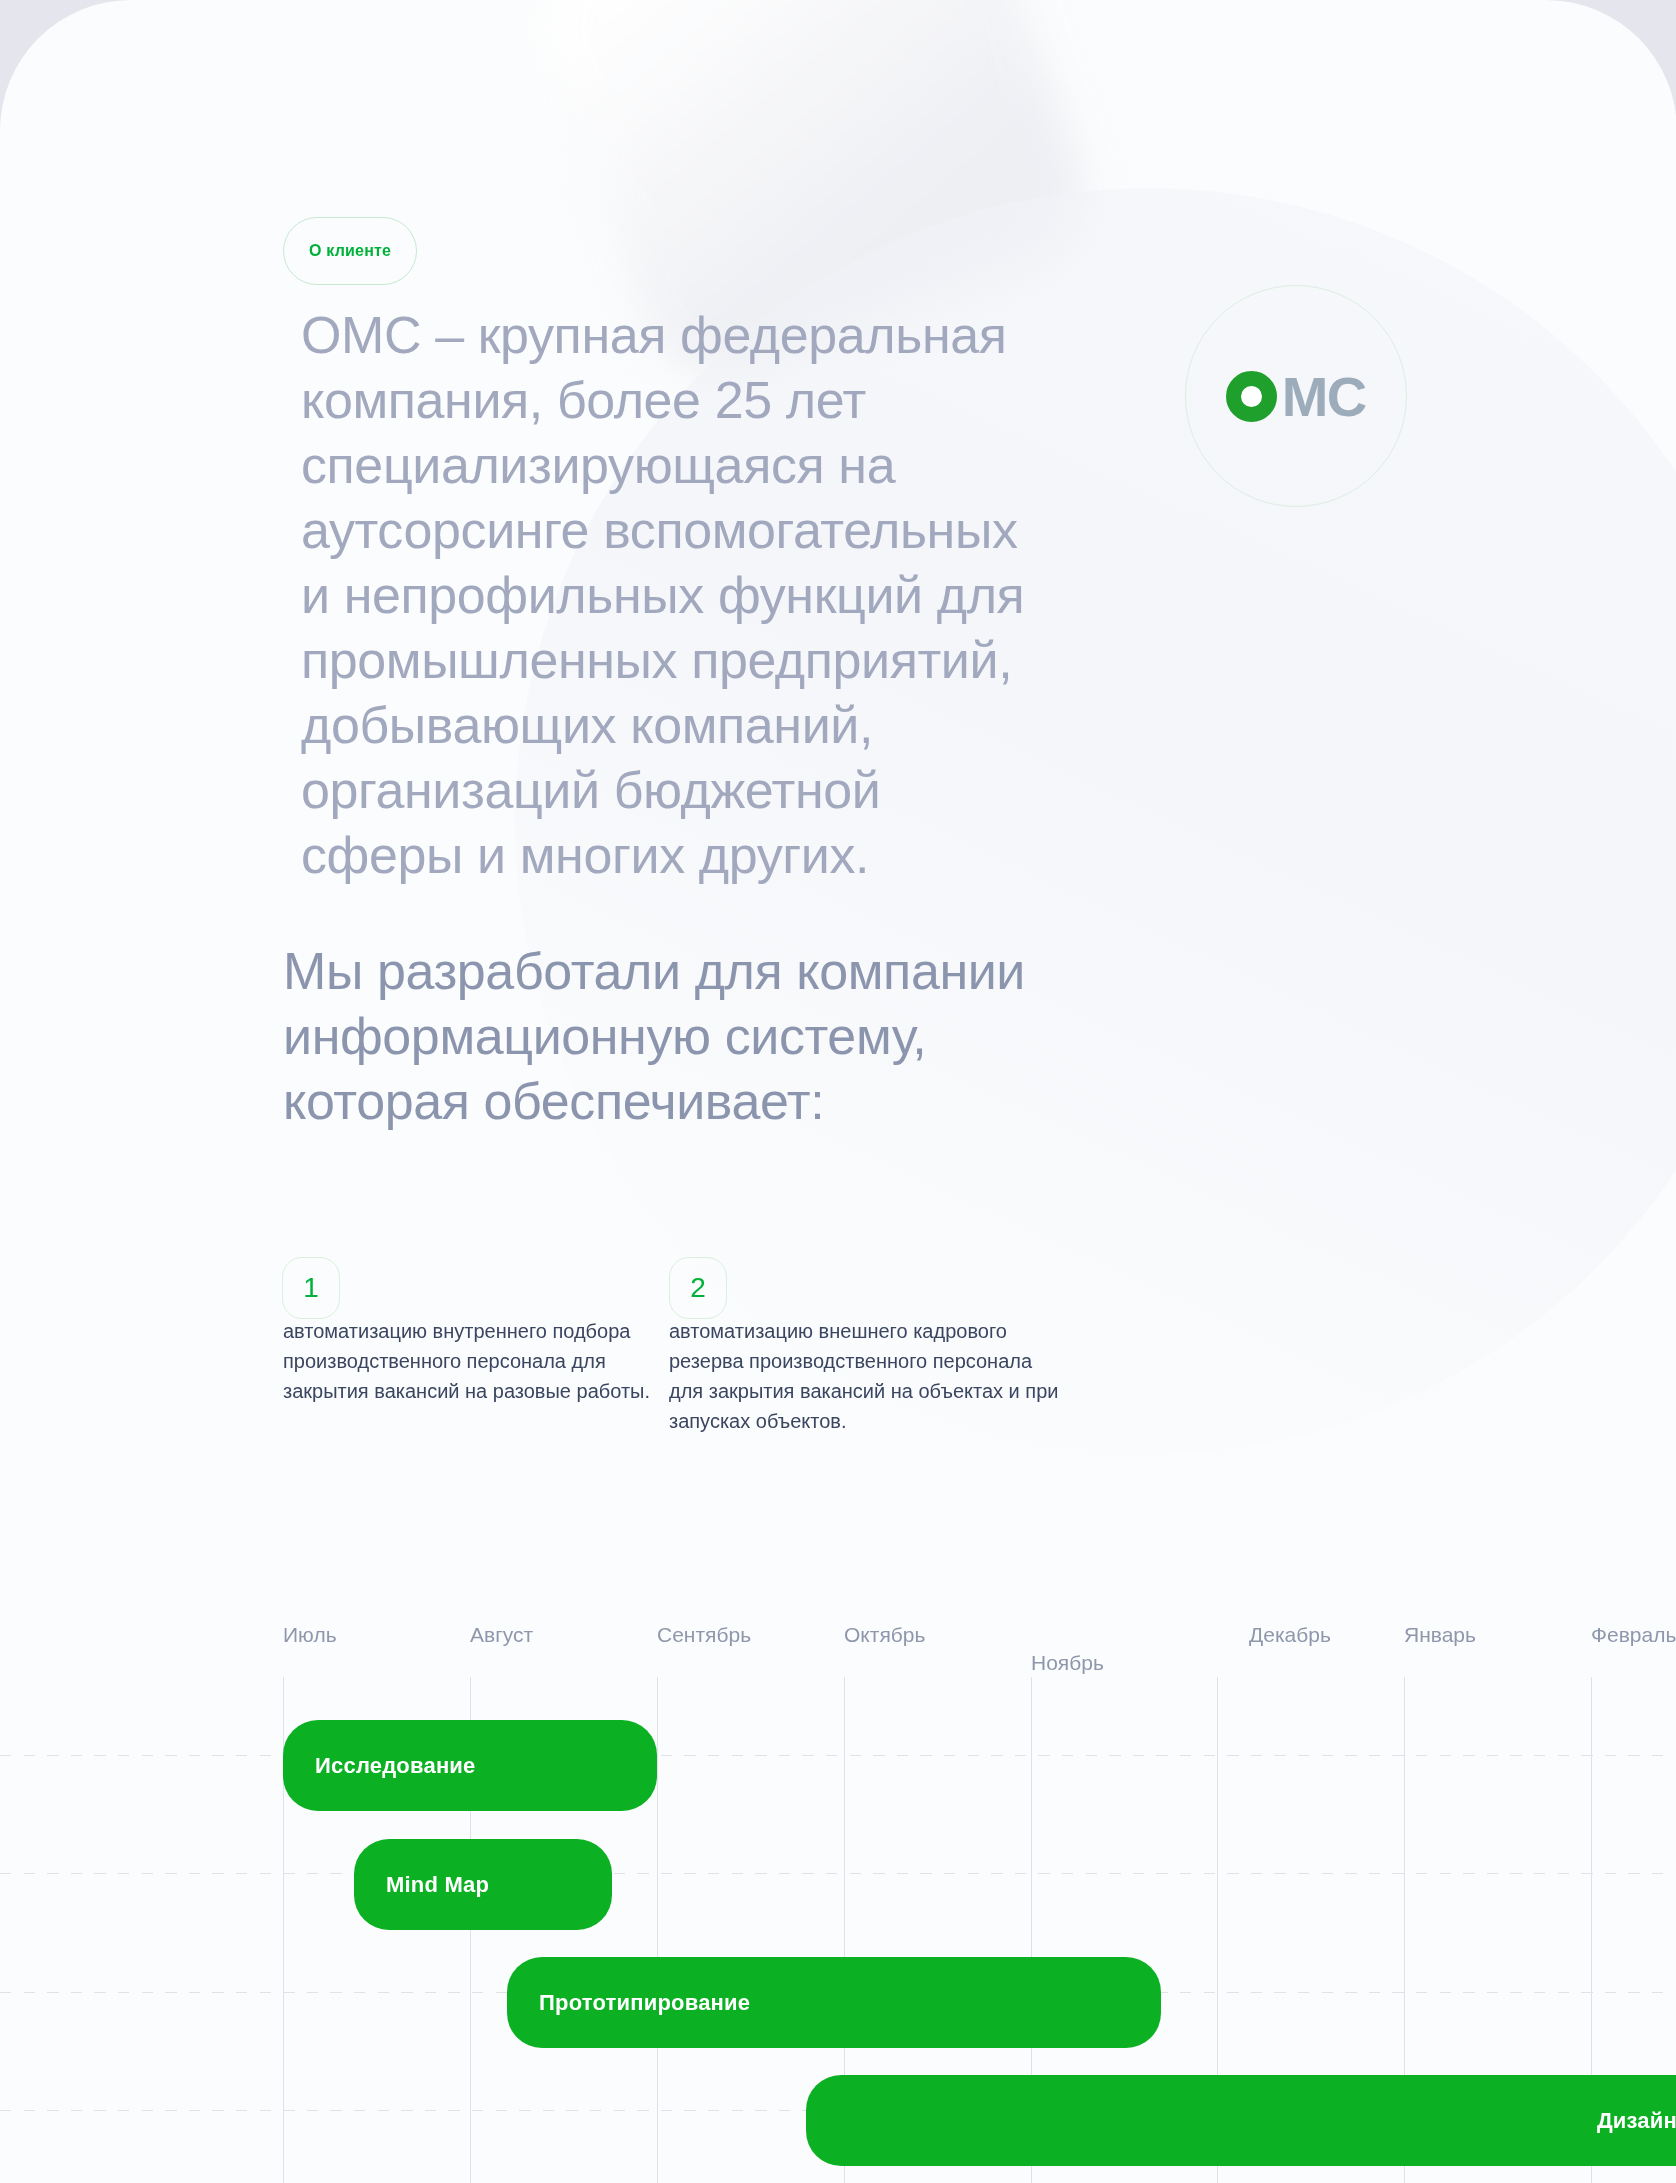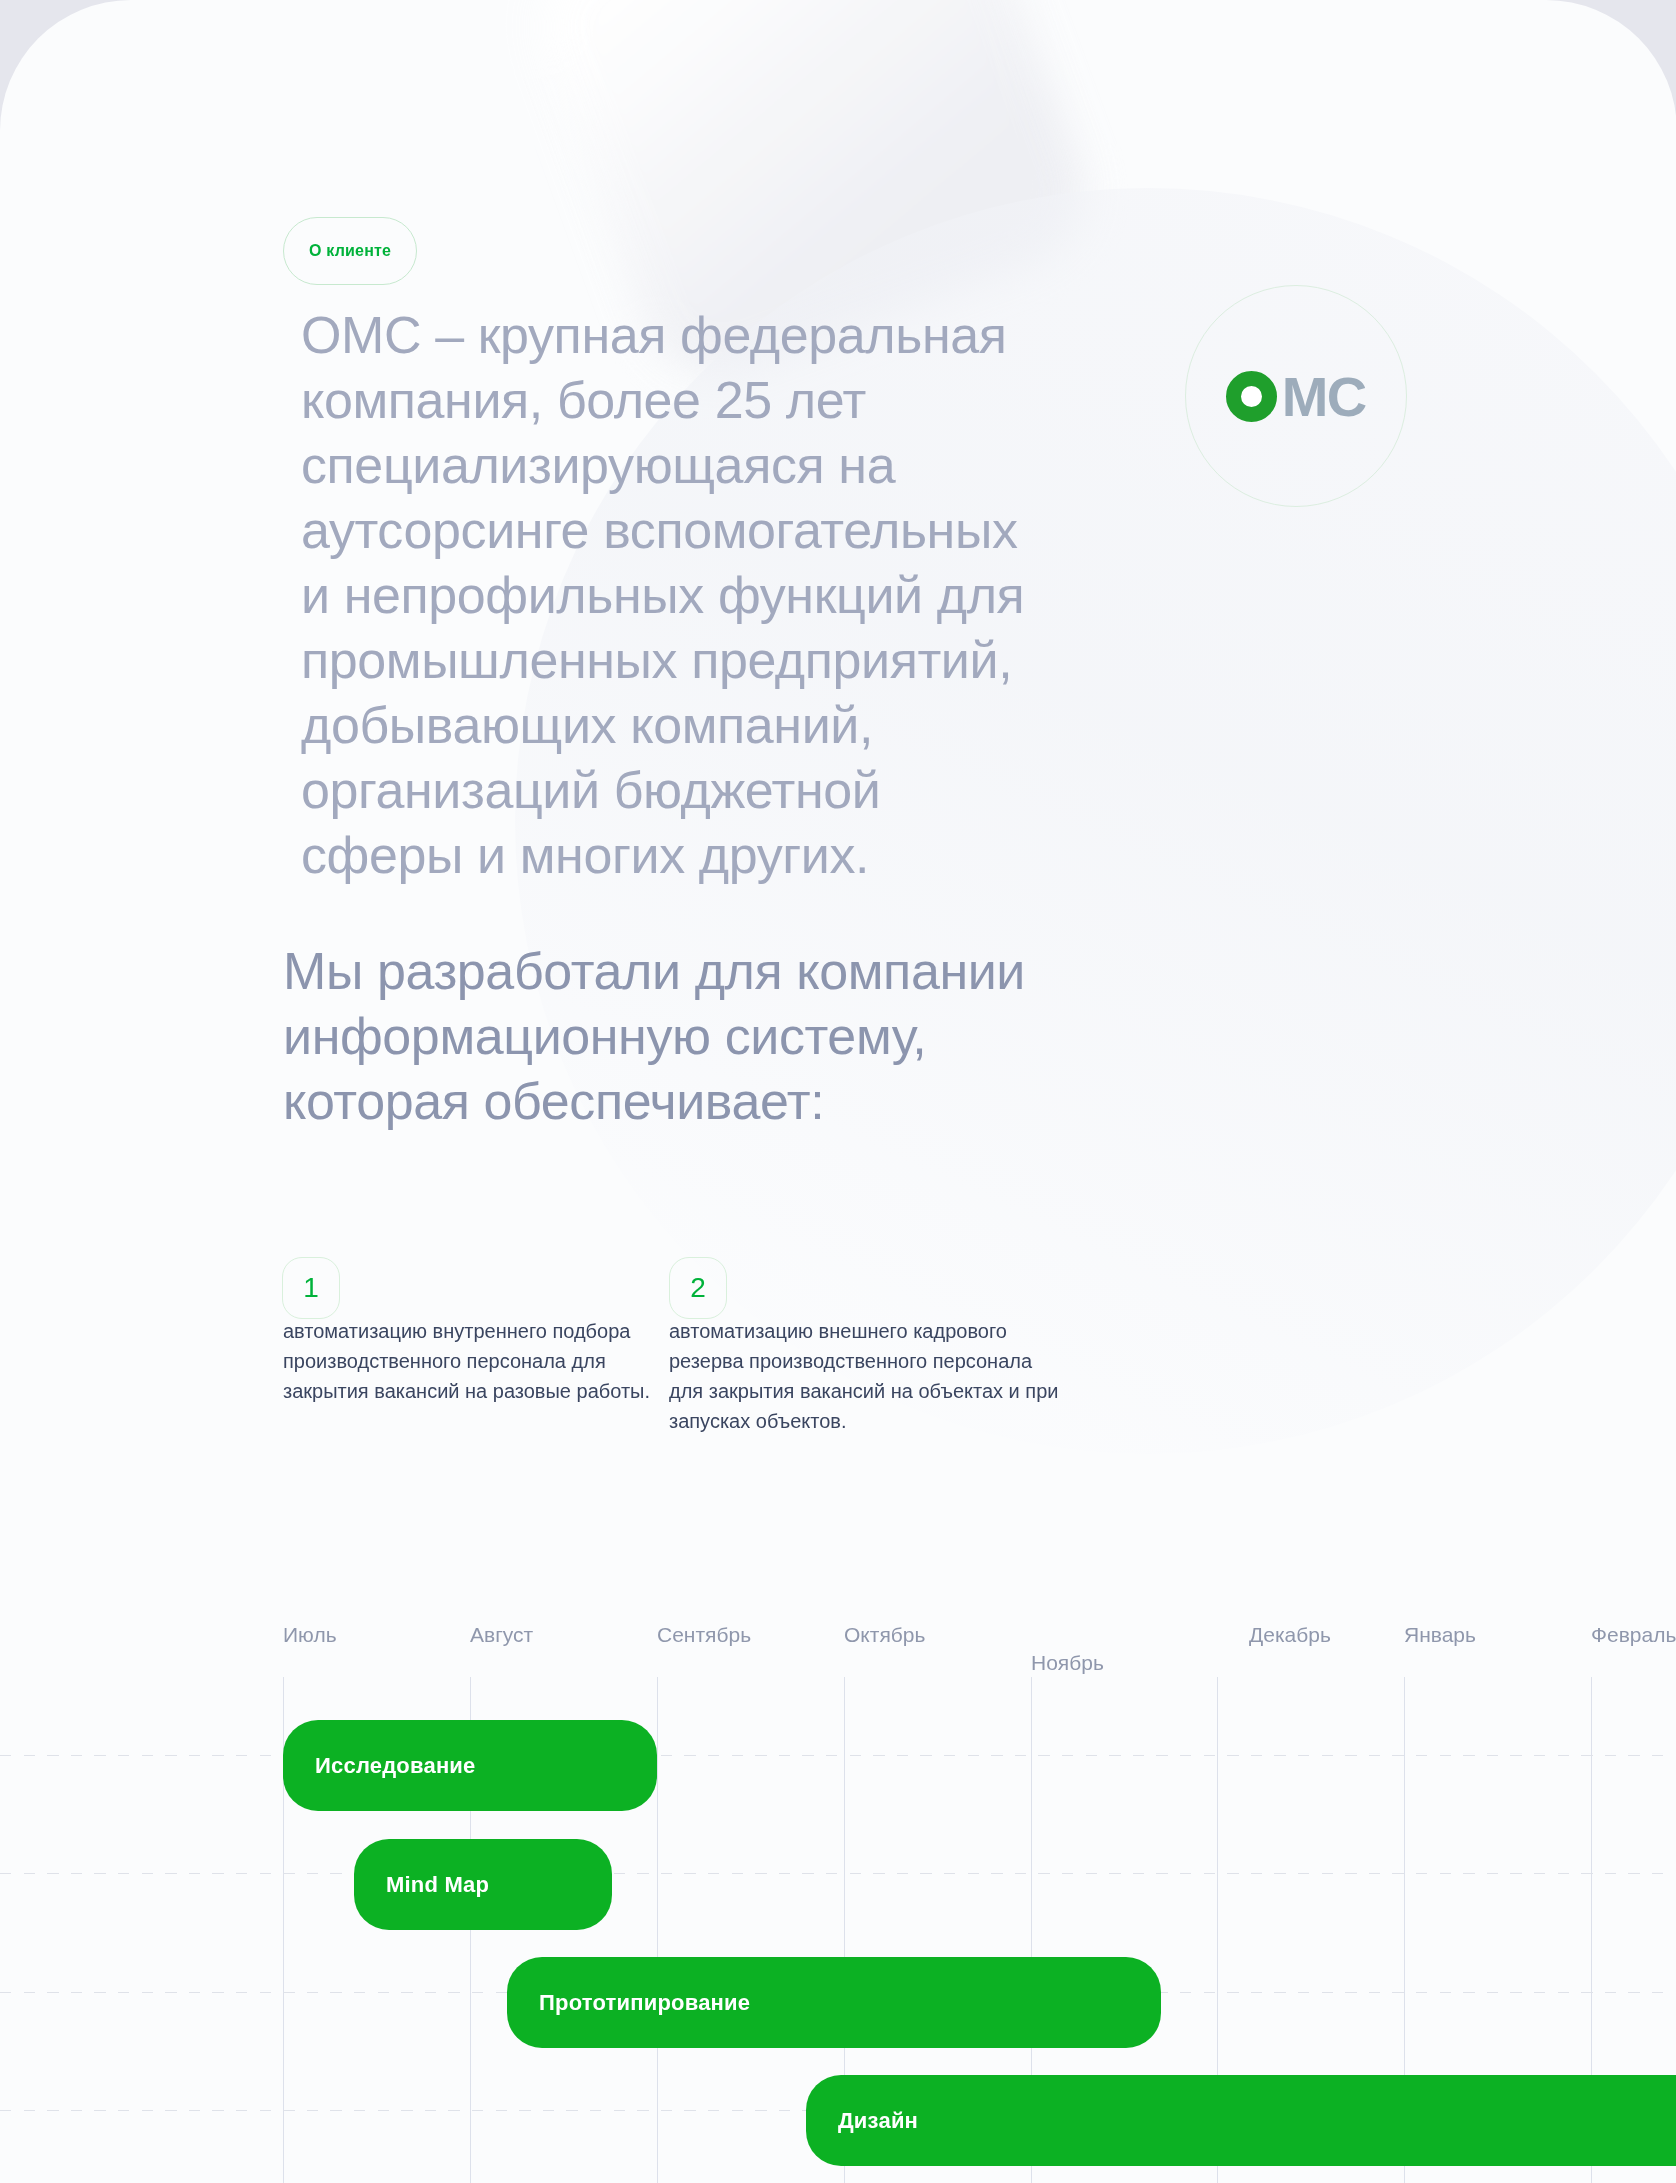--- a/index.html
+++ b/index.html
@@ -162,18 +162,18 @@
       </div>
       <div class="dashline" style="top: 1873px;"></div>
       <div class="gantt-bar" style="left: 354px; top: 1839px; width: 258px;">
         <span>Mind Map</span>
       </div>
       <div class="dashline" style="top: 1992px;"></div>
       <div class="gantt-bar" style="left: 507px; top: 1957px; width: 654px;">
         <span>Прототипирование</span>
       </div>
       <div class="dashline" style="top: 2110px;"></div>
-      <div class="gantt-bar clipped" style="left: 806px; top: 2075px; width: 871px;">
+      <div class="gantt-bar clipped" style="left: 806px; top: 2075px; width: 871px; justify-content: flex-end;">
         <span>Дизайн</span>
       </div>
     </div>
 </div>
 
 
 </body></html>

